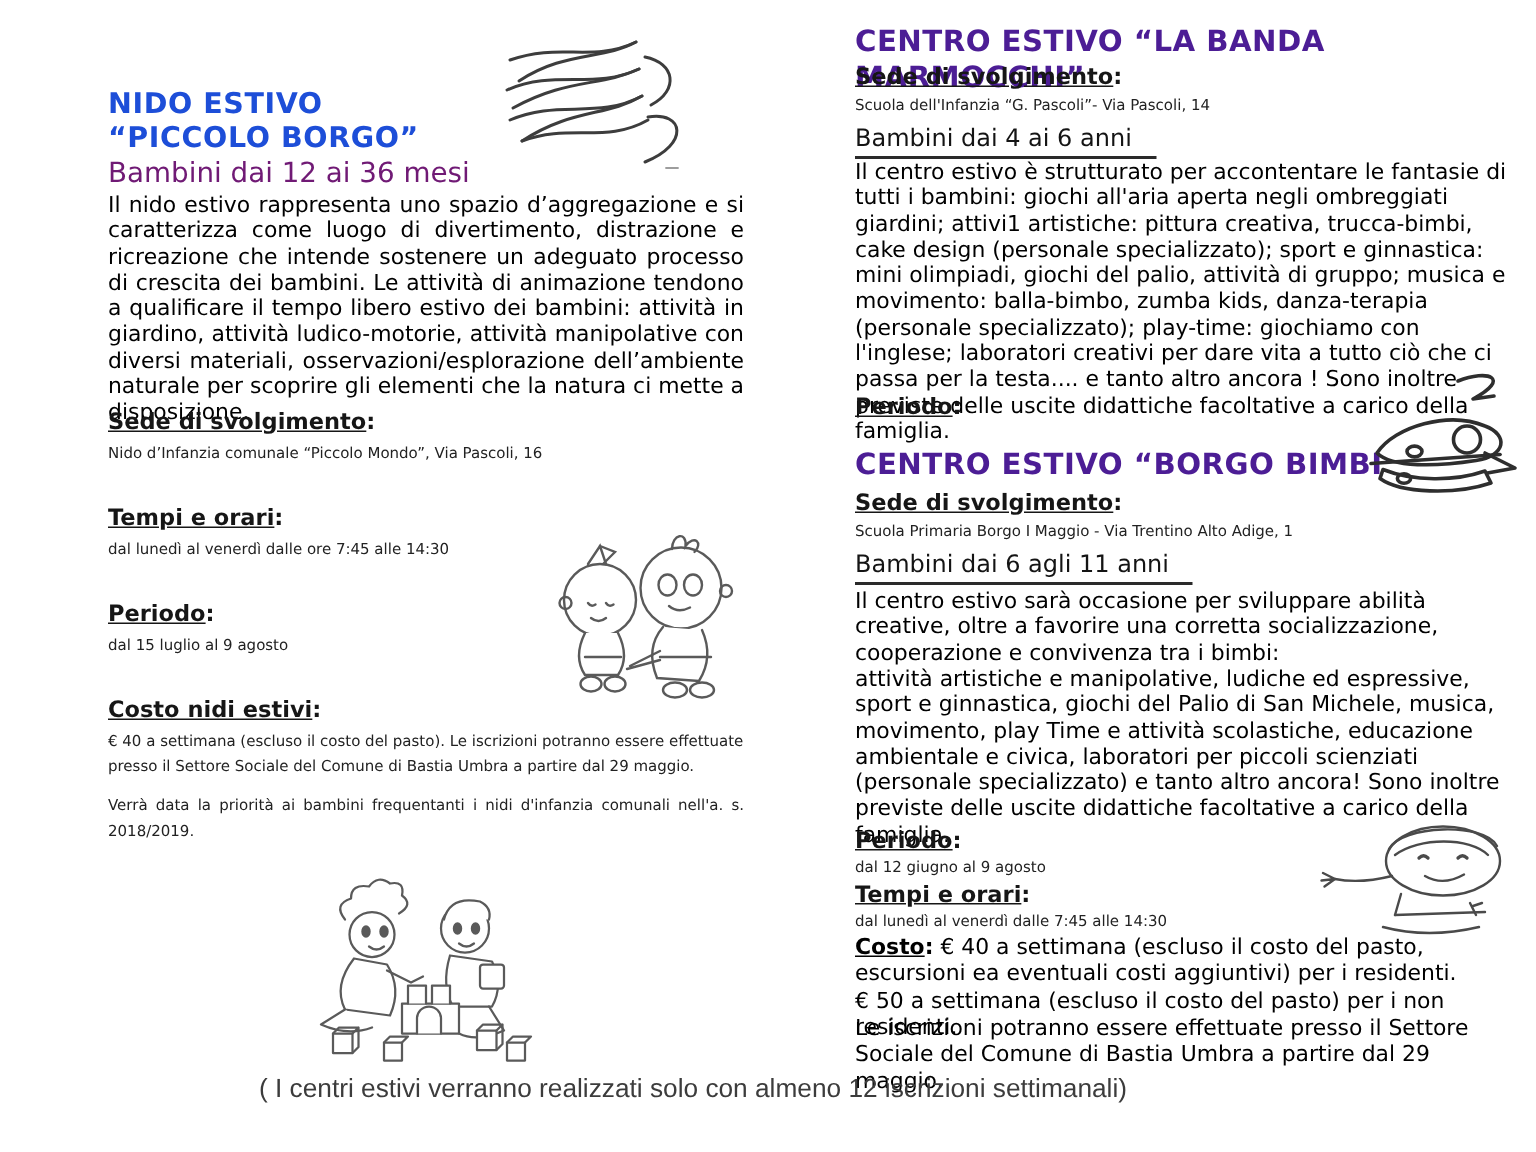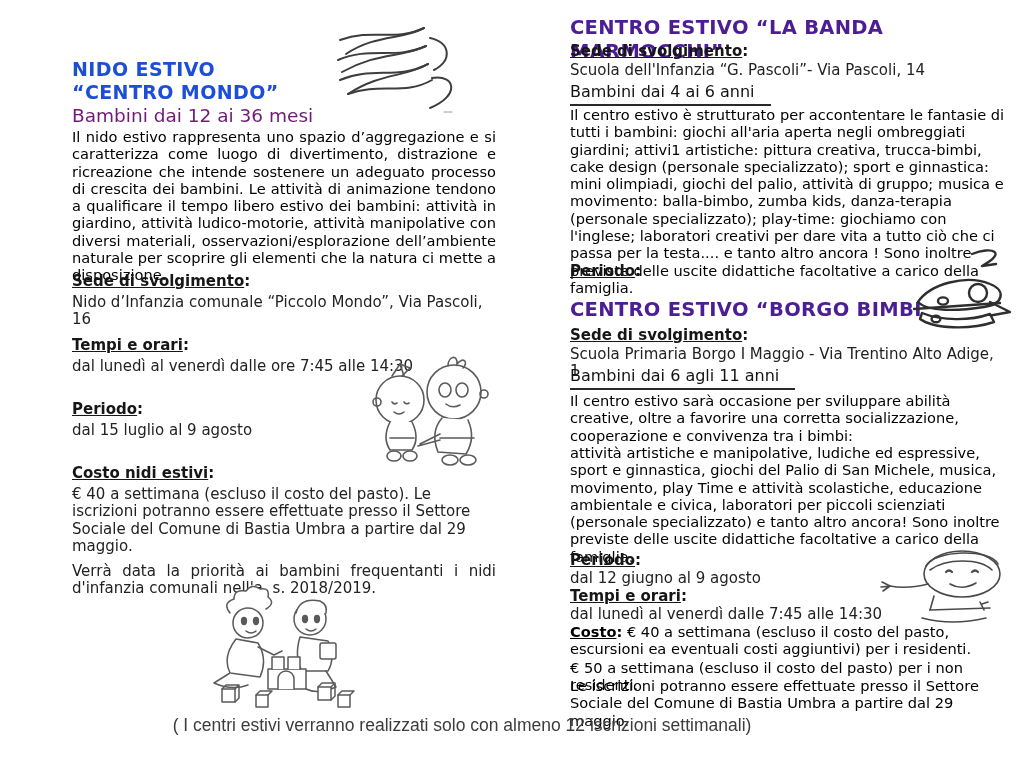--- a/index.html
+++ b/index.html
@@ -11,36 +11,36 @@
   h1,h2,p{margin:0;padding:0;font-weight:normal;}
 
   
   .lcol{left:72px;width:424px;}
   .rcol{left:570px;width:437px;}
   .title{font-size:19px;font-weight:bold;line-height:23px;letter-spacing:.4px;color:#1d4ed8;}
   .subtitle{font-size:18.5px;line-height:23px;color:#701a75;}
   .body{font-size:14.6px;line-height:17.3px;color:#000000;}
   .just{text-align:justify;}
   .seclabel{font-size:15px;line-height:18px;color:#161616;}
-  .secval{font-size:15px;line-height:17.3px;color:#222;margin-top:4px;}
+  .secval{font-size:10px;line-height:17.3px;color:#222;margin-top:4px;}
   .agehead{font-size:16px;line-height:23px;color:#141414;display:inline-block;
            border-bottom:2px solid #2a2a2a;padding-right:16px;padding-bottom:1px;}
   .rtitle{font-size:19.5px;font-weight:bold;line-height:24px;letter-spacing:.3px;color:#4c1d95;}
   .footer{font-family:"Liberation Sans",sans-serif;font-size:17.5px;color:#3c3c3c;text-align:center;}
   svg{display:block;}
   svg *{vector-effect:non-scaling-stroke;}
 </style>
 </head>
 <body>
 
 <div class="page">
 
   <div class="abs lcol" style="top:58px;">
     <h1 class="title">NIDO ESTIVO</h1>
-    <h1 class="title">“CENTRO MONDO”</h1>
+    <h1 class="title">“PICCOLO BORGO”</h1>
     <p class="subtitle">Bambini dai 12 ai 36 mesi</p>
   </div>
 
   <p class="abs lcol body just" style="top:128px;">Il nido estivo rappresenta uno spazio d’aggregazione e si caratterizza come luogo di divertimento, distrazione e ricreazione che intende sostenere un adeguato processo di crescita dei bambini. Le attività di animazione tendono a qualificare il tempo libero estivo dei bambini: attività in giardino, attività ludico-motorie, attività manipolative con diversi materiali, osservazioni/esplorazione dell’ambiente naturale per scoprire gli elementi che la natura ci mette a disposizione.</p>
 
   <div class="abs lcol" style="top:272px;">
     <p class="seclabel"><span class="b u">Sede di svolgimento</span><span class="b">:</span></p>
     <p class="secval">Nido d’Infanzia comunale “Piccolo Mondo”, Via Pascoli, 16</p>
   </div>
 

